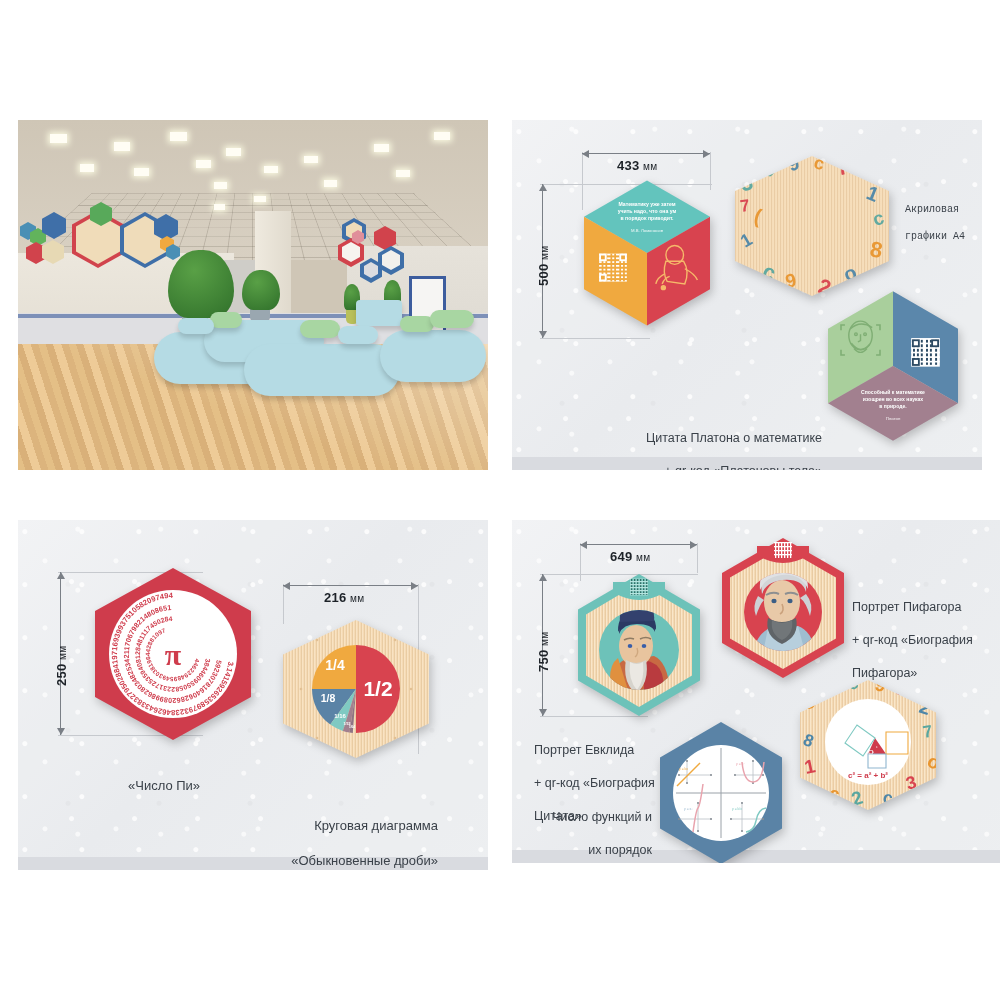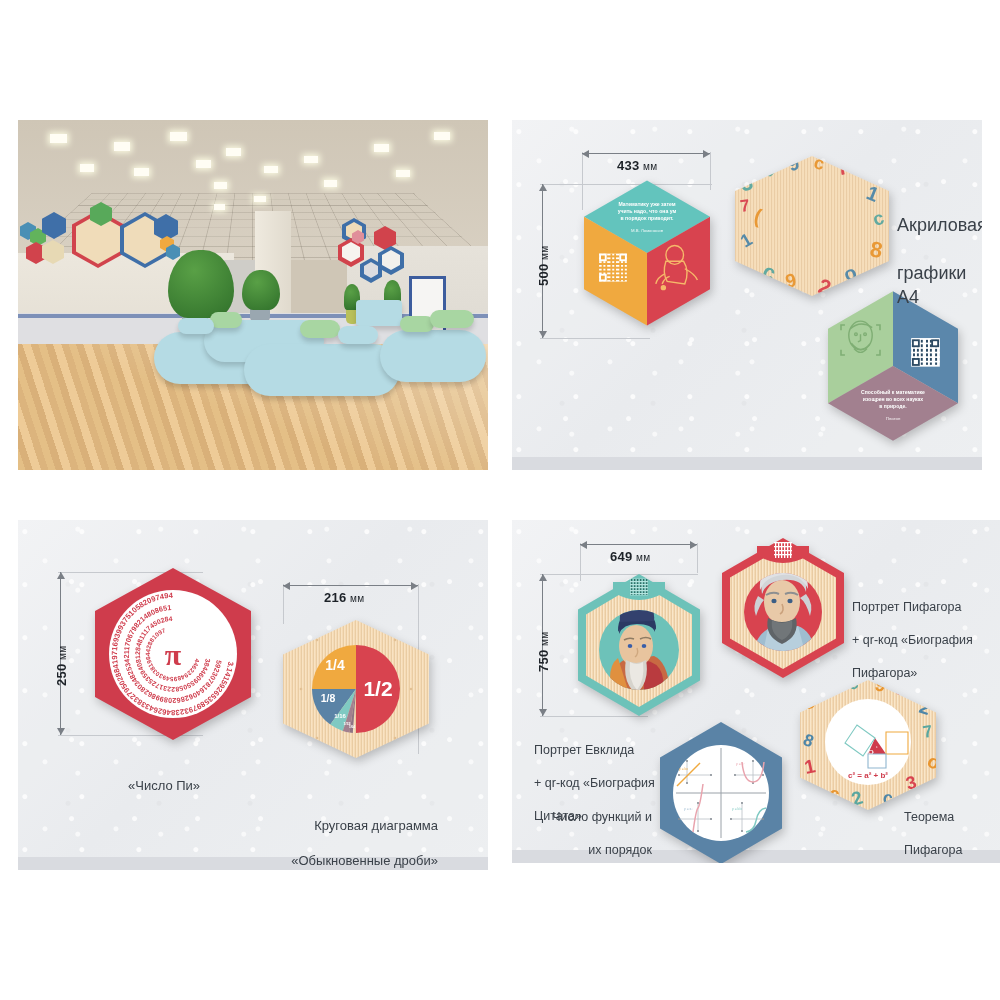--- a/index.html
+++ b/index.html
@@ -319,25 +319,29 @@
         <g fill="#ffffff" font-family="Liberation Sans, sans-serif" text-anchor="middle">
           <text x="50" y="79" font-size="3.9" font-weight="bold">Способный к математике</text>
           <text x="50" y="84.4" font-size="3.9" font-weight="bold">изощрен во всех науках</text>
           <text x="50" y="89.8" font-size="3.9" font-weight="bold">в природе.</text>
           <text x="50" y="99" font-size="3.3" opacity=".9">Платон</text>
         </g>
       </svg>
     </div>
 
 
-    <div class="caption" style="left:385px;top:70px;font-size:18px;">
+    <div class="caption" style="left:393px;top:70px;font-size:10px;font-family:Liberation Mono, monospace;">
       <div>Акриловая</div>
       <div>графики А4</div>
     </div>
 
+    <div class="caption right" style="left:120px;top:293px;width:190px;">
+      <div>Цитата Платона о математике</div>
+      <div>+ qr-код «Платоновы тела»</div>
+    </div>
   </div>
 
   <div class="panel" style="left:18px;top:520px;width:470px;height:350px;">
     <div class="grain"></div>
     <div class="footband"></div>
 
     <div class="guide" style="left:40px;top:52px;width:145px;height:1px;"></div>
     <div class="guide" style="left:40px;top:215px;width:145px;height:1px;"></div>
     <div class="dim-v" style="left:42px;top:52px;height:163px;"></div>
     <div class="dimlabel vert" style="left:36px;top:166px;">
@@ -661,19 +665,15 @@
       <div>Портрет Пифагора</div>
       <div>+ qr-код «Биография</div>
       <div>Пифагора»</div>
     </div>
 
     <div class="caption right" style="left:28px;top:272px;width:112px;">
       <div>Число функций и</div>
       <div>их порядок</div>
     </div>
 
-    <div class="caption" style="left:392px;top:272px;">
-      <div>Теорема</div>
-      <div>Пифагора</div>
-    </div>
   </div>
 
 </div>
 
 </body></html>

